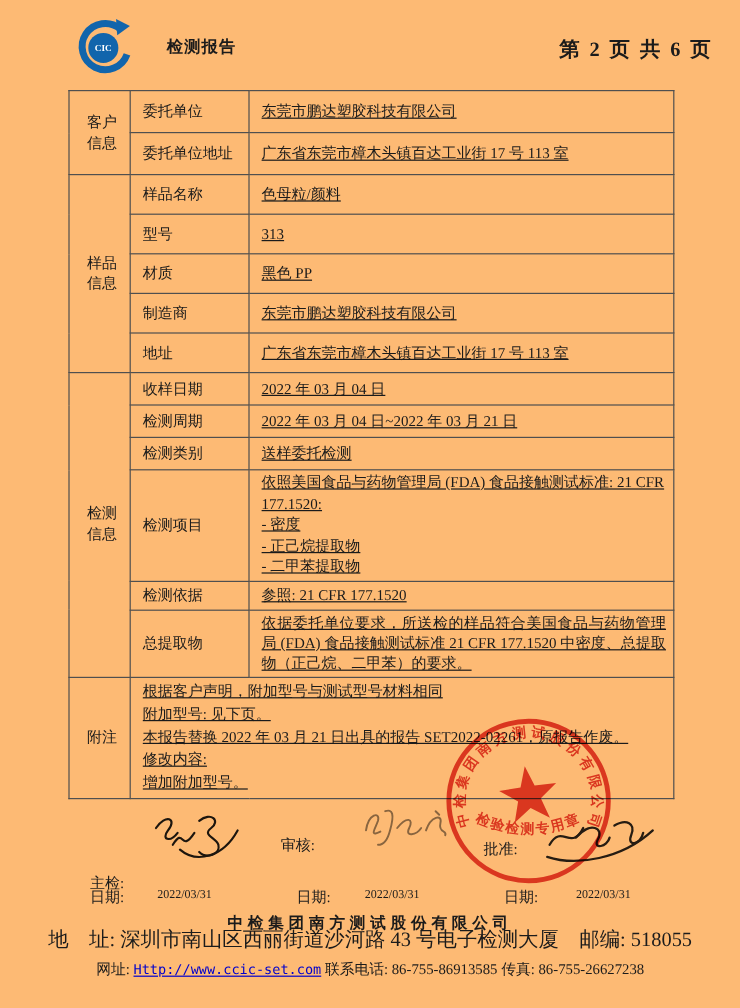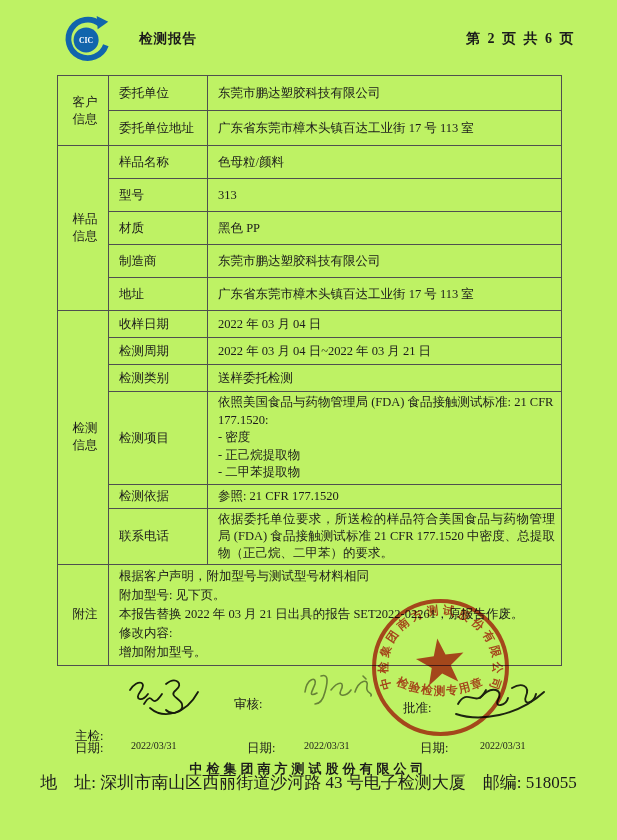--- a/index.html
+++ b/index.html
@@ -1,36 +1,36 @@
 <!DOCTYPE html>
 <html><head>
 <meta charset="utf-8">
 <style>
   html,body{margin:0;padding:0;background:#e8e8e8;}
   .page{
-    position:relative;width:617px;height:840px;background:#bef264;
+    position:relative;width:617px;height:840px;background:#fdba74;
     font-family:"Liberation Serif","DejaVu Serif",serif;color:#1b1b1b;
     overflow:hidden;margin:0 auto;
   }
   
   .logo{position:absolute;left:60px;top:13px;width:58px;height:52px;}
   .hdr-title{position:absolute;left:139px;top:30px;font-size:13.5px;font-weight:bold;letter-spacing:1px;}
   .hdr-no{position:absolute;left:232px;top:30px;font-size:12.5px;font-weight:bold;}
-  .hdr-page{position:absolute;left:466px;top:30px;font-size:14px;font-weight:bold;letter-spacing:2px;}
+  .hdr-page{position:absolute;left:466px;top:30px;font-size:17px;font-weight:bold;letter-spacing:2px;}
   
   table.report{
     position:absolute;left:57px;top:75px;width:505px;
     border-collapse:collapse;table-layout:fixed;border-radius:29px;
   }
   table.report td{
     border:1px solid #4f4f4f;font-size:12.5px;line-height:1.35;
     padding:2px 6px 2px 10px;vertical-align:middle;overflow:hidden;
   }
   td.group{white-space:pre-line;text-align:center;padding:2px;line-height:1.9;}
-  td.val{padding-left:13px;}
+  td.val{padding-left:13px;text-decoration:underline;}
   tr.h35{height:35px;} tr.h33{height:33px;} tr.h27{height:27px;}
   tr.hItems{height:89px;} tr.h24{height:24px;} tr.hConc{height:48px;} tr.hNote{height:97px;}
   td.items div{line-height:17.6px;white-space:nowrap;}
   td.conc{line-height:16px;text-align:justify;font-size:12.3px;}
   td.note div{line-height:19.2px;white-space:nowrap;}
   
   .sig-label{position:absolute;font-size:12.5px;}
   .sig-date-label{position:absolute;font-size:12.5px;}
   .sig-date{position:absolute;font-size:10px;}
   .sig-svg{position:absolute;mix-blend-mode:multiply;}
@@ -122,21 +122,21 @@
         <div>- 密度</div>
         <div>- 正己烷提取物</div>
         <div>- 二甲苯提取物</div>
       </td>
     </tr>
     <tr class="h24">
       <td>检测依据</td>
       <td class="val">参照: 21 CFR 177.1520</td>
     </tr>
     <tr class="hConc">
-      <td>联系电话</td>
+      <td>总提取物</td>
       <td class="val conc">依据委托单位要求，所送检的样品符合美国食品与药物管理局 (FDA) 食品接触测试标准 21 CFR 177.1520 中密度、总提取物（正己烷、二甲苯）的要求。</td>
     </tr>
 
     <tr class="hNote">
       <td class="group">附注</td>
       <td class="val note" colspan="2">
         <div>根据客户声明，附加型号与测试型号材料相同</div>
         <div>附加型号: 见下页。</div>
         <div>本报告替换 2022 年 03 月 21 日出具的报告 SET2022-02261，原报告作废。</div>
         <div>修改内容:</div>
@@ -195,14 +195,15 @@
     <text font-size="11.5" font-weight="bold" fill="#d9372f" letter-spacing="3.6" font-family="Liberation Serif, DejaVu Serif, serif">
       <textPath href="#sealTopArc" startOffset="1%">中检集团南方测试股份有限公司</textPath>
     </text>
     <text font-size="11.5" font-weight="bold" fill="#d9372f" letter-spacing="1.5" font-family="Liberation Serif, DejaVu Serif, serif">
       <textPath href="#sealBotArc" startOffset="2%">检验检测专用章</textPath>
     </text>
   </svg>
 
   <div class="footer f-company">中检集团南方测试股份有限公司</div>
   <div class="footer f-address">地　址: 深圳市南山区西丽街道沙河路 43 号电子检测大厦　邮编: 518055</div>
+  <div class="footer f-web"><span>网址: </span><a href="#">Http://www.ccic-set.com</a><span> 联系电话: 86-755-86913585 传真: 86-755-26627238</span></div>
 
 </div>
 
 </body></html>

